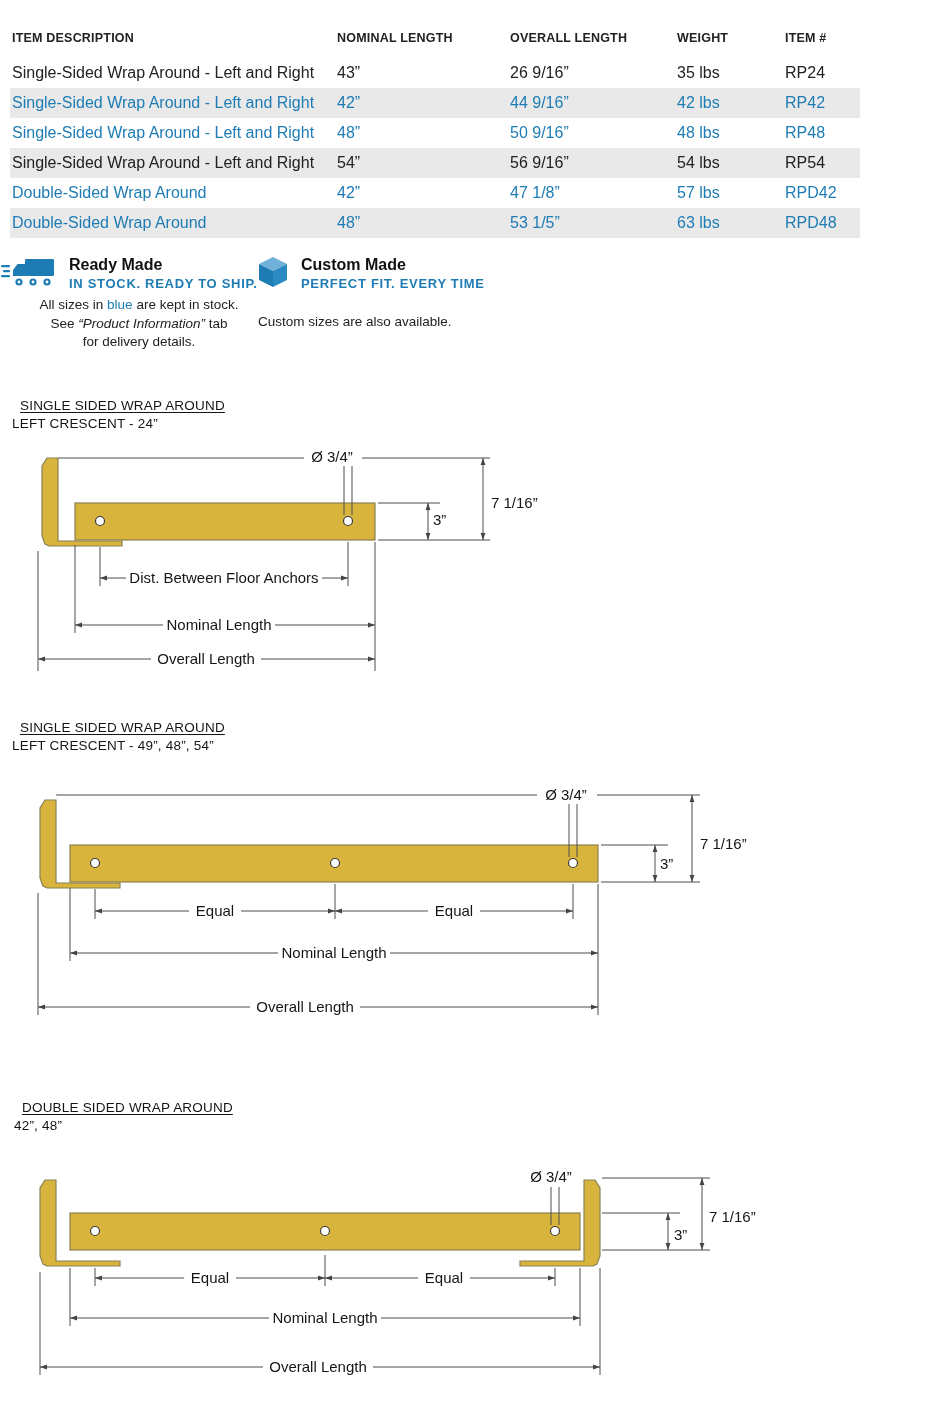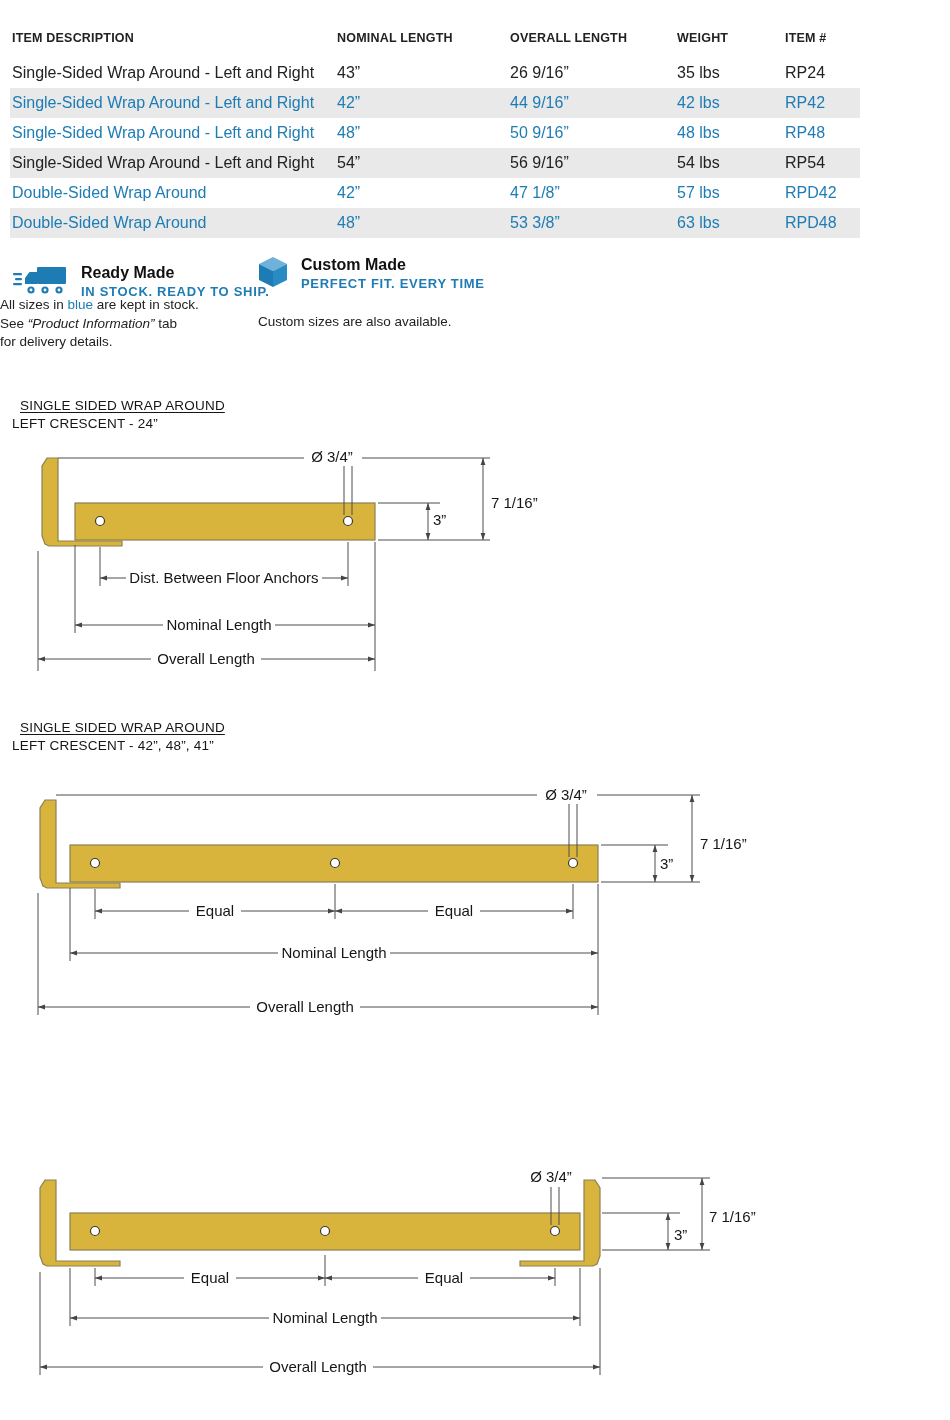--- a/index.html
+++ b/index.html
@@ -88,27 +88,27 @@
     <div class="t-row blue">
       <div class="cell">Double-Sided Wrap Around</div>
       <div class="cell">42”</div>
       <div class="cell">47 1/8”</div>
       <div class="cell">57 lbs</div>
       <div class="cell">RPD42</div>
     </div>
     <div class="t-row alt blue">
       <div class="cell">Double-Sided Wrap Around</div>
       <div class="cell">48”</div>
-      <div class="cell">53 3/8”</div>
+      <div class="cell">53 1/5”</div>
       <div class="cell">63 lbs</div>
       <div class="cell">RPD48</div>
     </div>
   </div>
 
-  <div class="badge" style="left:12px; top:256px;margin-top:8px;">
+  <div class="badge" style="left:0; top:256px;">
     <svg width="56" height="32" viewBox="0 0 56 32">
       <g class="bfill">
         <rect x="1" y="9" width="9" height="2.2" rx="1"></rect>
         <rect x="3" y="14" width="7" height="2.2" rx="1"></rect>
         <rect x="1" y="19" width="9" height="2.2" rx="1"></rect>
         <rect x="25" y="3" width="29" height="17" rx="1"></rect>
         <path d="M25,8 h-7.5 l-4.5,6 v6 h12 z"></path>
         <circle cx="19" cy="26" r="3.6"></circle>
         <circle cx="33" cy="26" r="3.6"></circle>
         <circle cx="47" cy="26" r="3.6"></circle>
@@ -128,21 +128,21 @@
       <polygon points="15,1 29,8 15,15 1,8" fill="#6fb1d9"></polygon>
       <polygon points="1,8 15,15 15,31 1,24" class="bfill"></polygon>
       <polygon points="29,8 15,15 15,31 29,24" fill="#2a8ac2"></polygon>
     </svg>
     <div>
       <div class="badge-title">Custom Made</div>
       <div class="badge-sub">PERFECT FIT. EVERY TIME</div>
     </div>
   </div>
 
-  <div class="note" style="left:0; top:296px; width:230px;">
+  <div class="note" style="left:24px; top:296px; width:230px;text-align:center;">
     <div><span>All sizes in </span><span class="blue">blue</span><span> are kept in stock.</span></div>
     <div><span>See </span><i>“Product Information”</i><span> tab</span></div>
     <div>for delivery details.</div>
   </div>
 
   <div class="note" style="left:258px; top:313px; width:260px;">Custom sizes are also available.</div>
 
   <div class="dia-head" style="left:12px; top:397px;">
     <div class="dh-title">SINGLE SIDED WRAP AROUND</div>
     <div class="dh-sub">LEFT CRESCENT - 24”</div>
@@ -186,21 +186,21 @@
     <rect x="163" y="170" width="112" height="19" fill="#fff"></rect>
     <text x="219" y="185" text-anchor="middle" class="lbl">Nominal Length</text>
 
     <line x1="38" y1="214" x2="375" y2="214" class="dim" marker-start="url(#arr)" marker-end="url(#arr)"></line>
     <rect x="151" y="204" width="110" height="19" fill="#fff"></rect>
     <text x="206" y="219" text-anchor="middle" class="lbl">Overall Length</text>
   </svg>
 
   <div class="dia-head" style="left:12px; top:719px;">
     <div class="dh-title">SINGLE SIDED WRAP AROUND</div>
-    <div class="dh-sub">LEFT CRESCENT - 42”, 48”, 41”</div>
+    <div class="dh-sub">LEFT CRESCENT - 49”, 48”, 54”</div>
   </div>
 
   <svg class="dia" style="top:785px;" width="950" height="250" viewBox="0 0 950 250">
     <line x1="56" y1="10" x2="700" y2="10" class="dim"></line>
     <path d="M56,15 L45,15 L40,23 L40,93 L43,101 L47,103 L120,103 L120,98 L56,98 Z" class="steel"></path>
     <rect x="70" y="60" width="528" height="37" class="steel"></rect>
     <circle cx="95" cy="78" r="4.5" class="hole"></circle>
     <circle cx="335" cy="78" r="4.5" class="hole"></circle>
     <circle cx="573" cy="78" r="4.5" class="hole"></circle>
 
@@ -233,20 +233,24 @@
 
     <line x1="70" y1="168" x2="598" y2="168" class="dim" marker-start="url(#arr)" marker-end="url(#arr)"></line>
     <rect x="278" y="158" width="112" height="19" fill="#fff"></rect>
     <text x="334" y="173" text-anchor="middle" class="lbl">Nominal Length</text>
 
     <line x1="38" y1="222" x2="598" y2="222" class="dim" marker-start="url(#arr)" marker-end="url(#arr)"></line>
     <rect x="250" y="212" width="110" height="19" fill="#fff"></rect>
     <text x="305" y="227" text-anchor="middle" class="lbl">Overall Length</text>
   </svg>
 
+  <div class="dia-head" style="left:14px; top:1099px;">
+    <div class="dh-title">DOUBLE SIDED WRAP AROUND</div>
+    <div class="dh-sub">42”, 48”</div>
+  </div>
 
   <svg class="dia" style="top:1160px;" width="950" height="255" viewBox="0 0 950 255">
 
     <path d="M56,20 L45,20 L40,28 L40,96 L43,104 L47,106 L120,106 L120,101 L56,101 Z" class="steel"></path>
     <path d="M584,20 L595,20 L600,28 L600,96 L597,104 L593,106 L520,106 L520,101 L584,101 Z" class="steel"></path>
     <rect x="70" y="53" width="510" height="37" class="steel"></rect>
     <circle cx="95" cy="71" r="4.5" class="hole"></circle>
     <circle cx="325" cy="71" r="4.5" class="hole"></circle>
     <circle cx="555" cy="71" r="4.5" class="hole"></circle>
 

